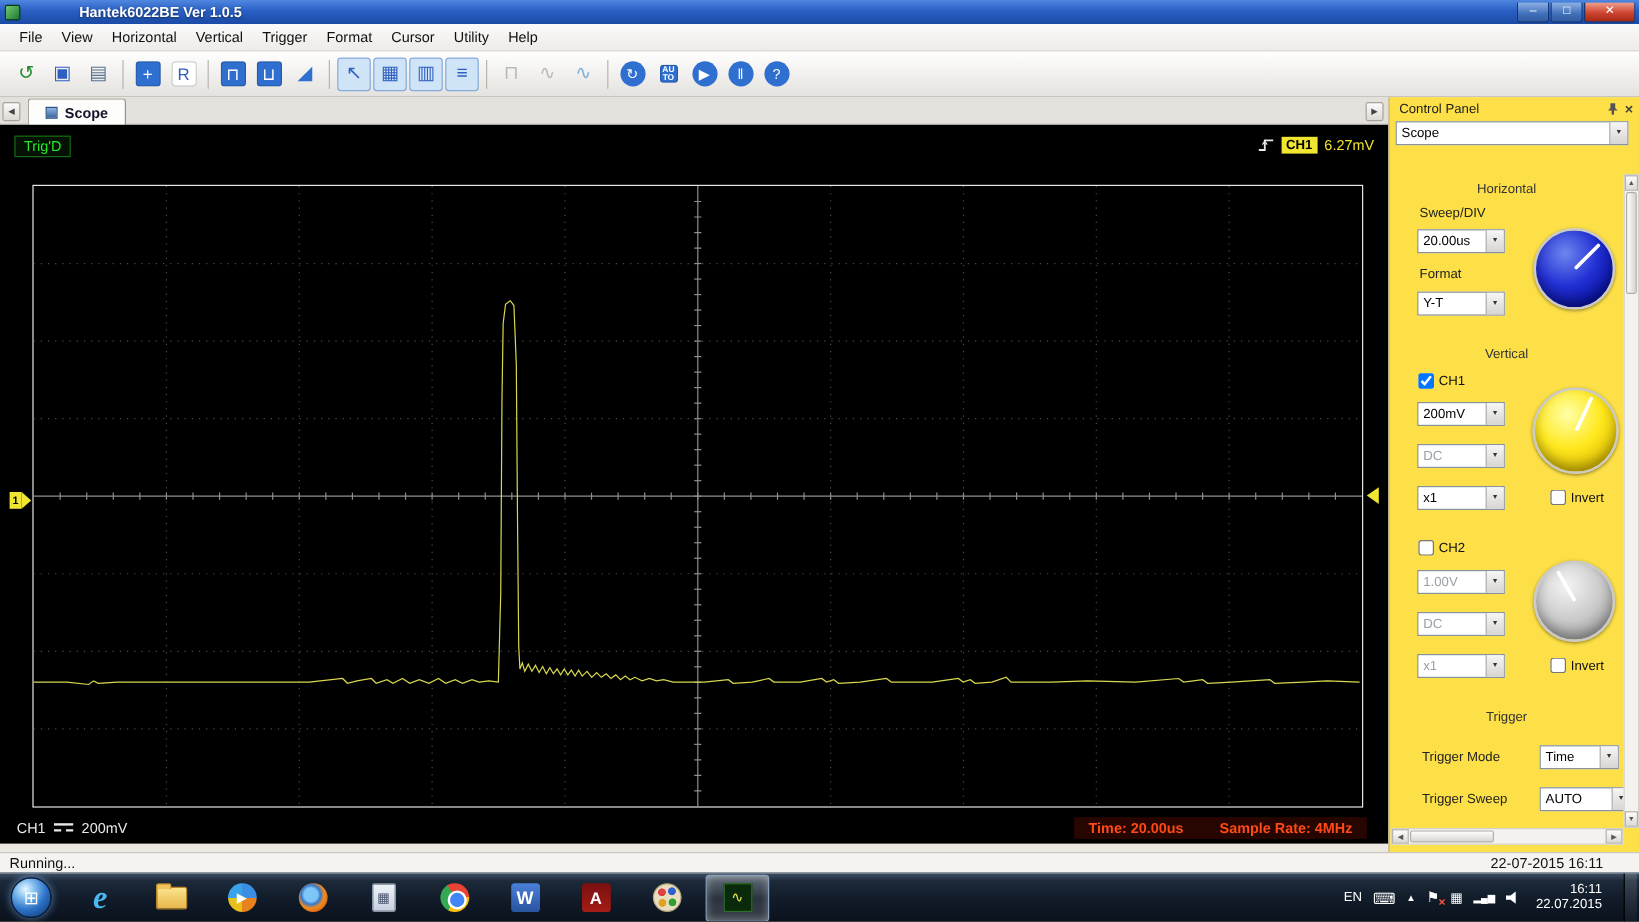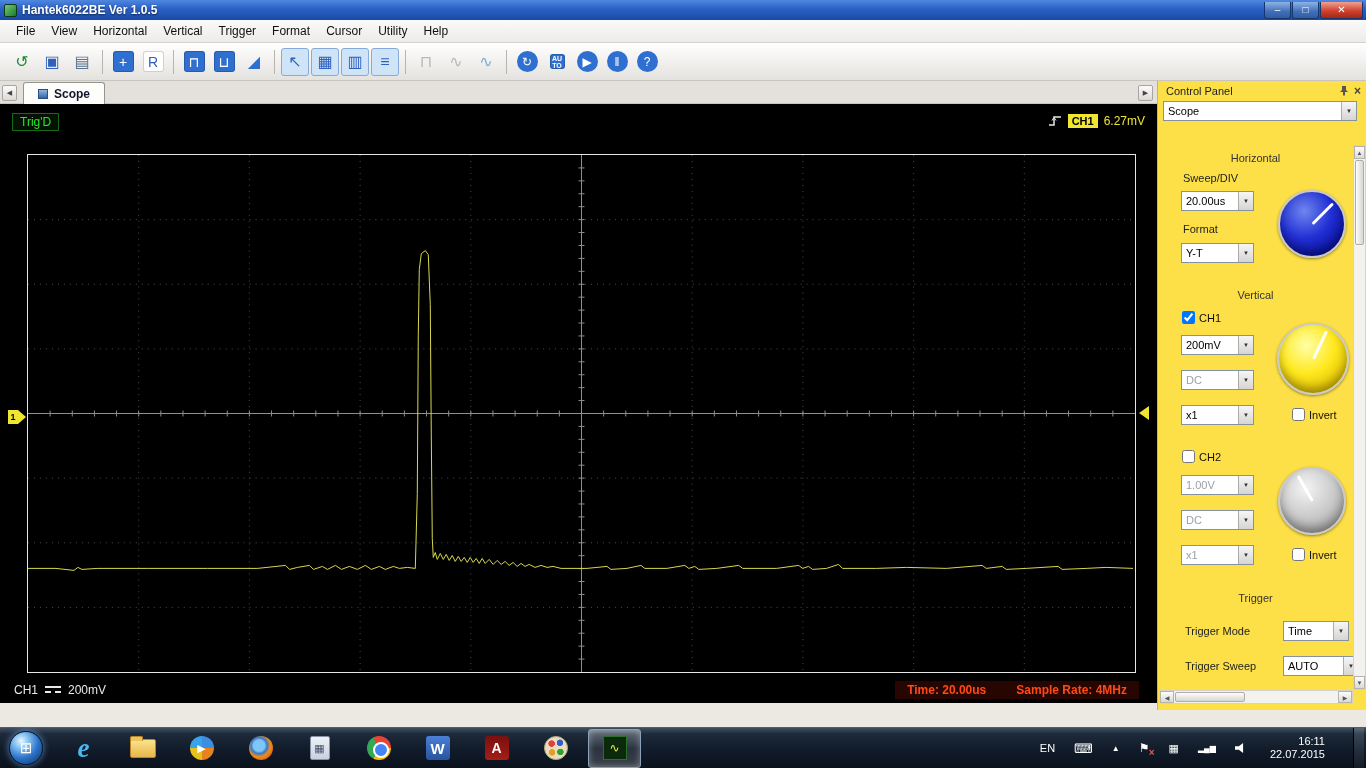--- a/index.html
+++ b/index.html
@@ -6,21 +6,21 @@
   html,body { width:1366px; height:768px; background:#000; }
   .app { position:relative; width:1366px; height:768px; background:#ece9e2; overflow:hidden;
          font-family:"Liberation Sans", sans-serif; font-size:12px; cursor:default; }
 
   
   .titlebar { position:absolute; left:0; top:0; width:1366px; height:20px;
     background:linear-gradient(180deg,#4f87e0 0%,#2a60c4 45%,#1b4aa6 100%);
     display:flex; align-items:center; color:#fff; }
   .app-icon { width:13px; height:13px; margin:0 5px 0 4px; border-radius:2px;
     background:linear-gradient(135deg,#74c878,#1c7a2c); border:1px solid #0b3a14; }
-  .title-text { font-size:12px; font-weight:bold; text-shadow:0 1px 2px rgba(0,0,0,.55); }
+  .title-text { font-size:12px; font-weight:bold; text-shadow:0 1px 2px rgba(0,0,0,.55);margin-left:44px; }
   .caption-buttons { margin-left:auto; display:flex; height:17px; margin-right:3px; }
   .cap-btn { width:27px; margin-left:1px; display:flex; align-items:center; justify-content:center;
     font-size:10px; line-height:1; color:#fff; border:1px solid #16376e; border-top:none;
     border-radius:0 0 3px 3px; background:linear-gradient(#8fb2e4,#406fba 60%,#315d9f); }
   .cap-close { width:43px; background:linear-gradient(#efa28e,#cf4230 55%,#a32815); }
 
   
   .menubar { position:absolute; left:0; top:20px; width:1366px; height:23px;
     background:linear-gradient(#fbfafa,#ecebe9); border-bottom:1px solid #d6d3ce;
     display:flex; align-items:center; padding-left:8px; }
@@ -142,21 +142,21 @@
   .ai-word { width:24px; height:24px; border-radius:3px; font-weight:bold; font-size:15px;
     background:linear-gradient(#4a80d8,#28539f); }
   .ai-acrobat { width:24px; height:24px; border-radius:3px; font-weight:bold; font-size:14px; color:#fff;
     background:linear-gradient(#7a1010,#a51d16); }
   .ai-paint { width:24px; height:24px; border-radius:50%; border:1px solid #b3a478;
     background:radial-gradient(circle at 30% 30%, #e04040 0 3px, transparent 3.5px),
                radial-gradient(circle at 68% 26%, #3060d0 0 3px, transparent 3.5px),
                radial-gradient(circle at 70% 68%, #30a030 0 3px, transparent 3.5px),
                radial-gradient(circle at 32% 70%, #e0a020 0 3px, transparent 3.5px), #e9ddc0; }
   .ai-hantek-scope { width:24px; height:24px; background:#0b2a0b; border:1px solid #2d6e2d; font-size:12px; color:#e8e84e; }
-  .tray { margin-left:auto; display:flex; align-items:center; gap:19px; color:#fff; padding-right:2px; }
+  .tray { margin-left:auto; display:flex; align-items:center; gap:9px; color:#fff; padding-right:2px; }
   .tray-lang { font-size:11px; } .tray-kbd { font-size:13px; } .tray-chevron { font-size:8px; }
   .tray-flag { position:relative; font-size:12px; }
   .tray-flag::after { content:"×"; position:absolute; right:-5px; bottom:-3px; color:#ff5242; font-size:10px; font-weight:bold; }
   .tray-net { font-size:11px; } .tray-signal { font-size:8px; letter-spacing:0; }
   .tray-vol { width:12px; height:12px; background:#fff;
     clip-path:polygon(0 35%, 32% 35%, 68% 8%, 68% 92%, 32% 65%, 0 65%); }
   .tray-clock { text-align:right; font-size:11px; line-height:13px; margin-left:4px; }
   .show-desktop { width:11px; height:41px; margin-left:9px; border-left:1px solid #000;
     background:linear-gradient(rgba(255,255,255,.14),rgba(255,255,255,.04)); }
 </style>
@@ -498,20 +498,24 @@
       <div class="vs-thumb"></div>
       <div class="scroll-btn vs-btn vs-bottom">▼</div>
     </div>
     <div class="hscroll">
       <div class="scroll-btn hs-btn">◀</div>
       <div class="hs-thumb"></div>
       <div class="scroll-btn hs-btn" style="margin-left:auto;">▶</div>
     </div>
   </div>
 
+  <div class="statusbar">
+    <span>Running...</span>
+    <span class="sb-date">22-07-2015 16:11</span>
+  </div>
 
   <div class="taskbar">
     <div class="start-orb">
       <span>⊞</span>
     </div>
     <div class="task-apps">
         <div class="tb-app">
           <div class="app-ico ai-internet-explorer">e</div>
         </div>
         <div class="tb-app">

